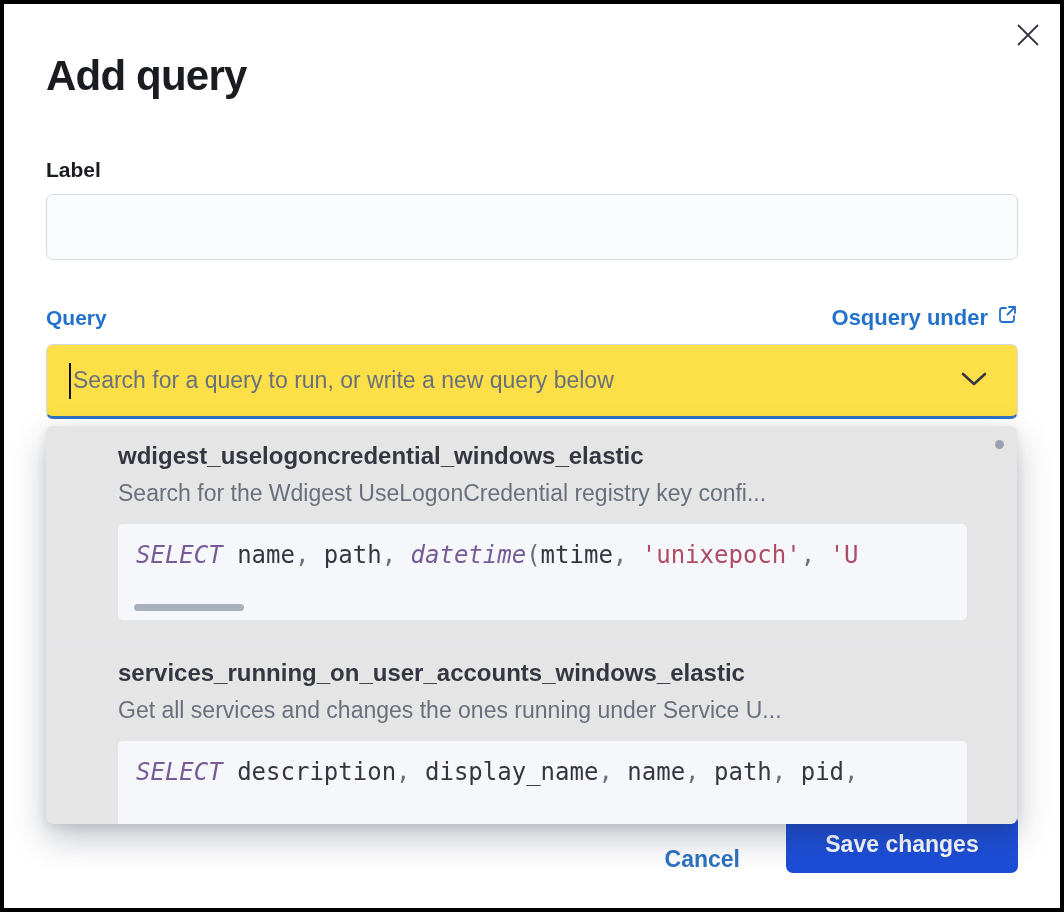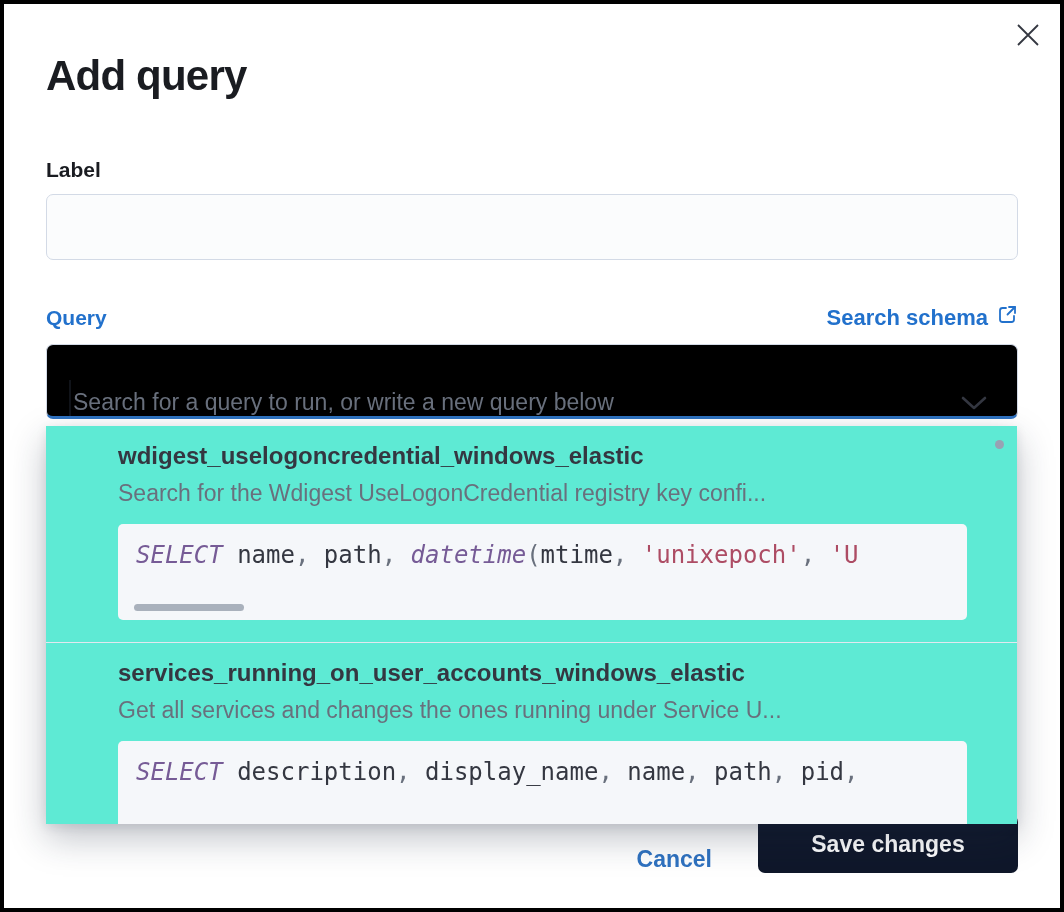--- a/index.html
+++ b/index.html
@@ -44,40 +44,40 @@
     display: flex; justify-content: space-between; align-items: center;
     margin-bottom: 13px;
   }
   .query-label { font-size: 21px; font-weight: 700; color: #2271cc; }
   .schema-link {
     font-size: 22px; font-weight: 700; color: #2271cc;
     text-decoration: none; display: inline-flex; align-items: center; gap: 9px;
   }
   .combobox {
     position: relative; width: 100%; height: 75px;
-    background: #000000;
+    background: #fde047;
     border: 1px solid #d3dae6;
     border-bottom: 3px solid #2f72c0;
     border-radius: 7px;
-    display: flex; align-items: flex-end;
+    display: flex; align-items: center;
     padding: 0 28px 0 22px;
     z-index: 20;
   }
   .text-caret {
     width: 2px; height: 36px; background: #101319;
     display: inline-block; margin-right: 2px;
   }
   .combo-placeholder { font-size: 23px; color: #69707d; flex: 1; white-space: nowrap; overflow: hidden; }
   .chevron { flex: none; }
   .dropdown {
     position: absolute; left: 0; right: 1px;
     top: calc(100% + 7px);
     height: 398px;
-    background: #5eead4;
-    border-radius: 0;
+    background: #e5e5e5;
+    border-radius: 6px;
     box-shadow: 0 14px 34px rgba(30, 40, 60, 0.28), 0 3px 10px rgba(30,40,60,0.10);
     overflow: hidden;
     z-index: 30;
   }
   .vscroll-dot {
     position: absolute; top: 14px; right: 13px;
     width: 9px; height: 9px; border-radius: 50%;
     background: #98a2b3; z-index: 5;
   }
   .option { padding: 16px 50px 20px 72px; cursor: pointer; }
@@ -113,22 +113,22 @@
     position: absolute; right: 42px; bottom: 35px;
     display: flex; align-items: flex-end; gap: 46px;
     z-index: 5;
   }
   .btn-empty {
     background: transparent; border: none; cursor: pointer;
     font-family: "Liberation Sans", sans-serif;
     font-size: 23px; font-weight: 700; color: #2f72c0;
   }
   .btn-primary {
-    width: 260px; height: 58px;
-    background: #0f172a; border: none; border-radius: 7px;
+    width: 232px; height: 58px;
+    background: #1d4ed8; border: none; border-radius: 7px;
     font-family: "Liberation Sans", sans-serif;
     font-size: 23px; font-weight: 700; color: #fff;
     cursor: pointer;
   }
 </style>
 </head>
 <body>
 
 <div class="frame">
 
@@ -144,21 +144,21 @@
 
     <h1 class="modal-title">Add query</h1>
 
     <label class="field-label">Label</label>
     <input class="label-input" type="text" placeholder="" style="">
 
     <div class="query-group">
       <div class="query-row">
         <span class="query-label">Query</span>
         <a class="schema-link" href="#">
-          <span>Search schema</span>
+          <span>Osquery under</span>
           <span>
             <svg width="21" height="21" viewBox="0 0 21 21">
               <path d="M9 4 H5.5 C4.1 4 3 5.1 3 6.5 V15.5 C3 16.9 4.1 18 5.5 18 H14.5 C15.9 18 17 16.9 17 15.5 V12" stroke="#2271cc" stroke-width="1.8" fill="none" stroke-linecap="round"></path>
               <path d="M12 3 H18 V9" stroke="#2271cc" stroke-width="1.8" fill="none" stroke-linecap="round" stroke-linejoin="round"></path>
               <path d="M18 3 L10.5 10.5" stroke="#2271cc" stroke-width="1.8" fill="none" stroke-linecap="round"></path>
             </svg>
           </span>
         </a>
       </div>
 

